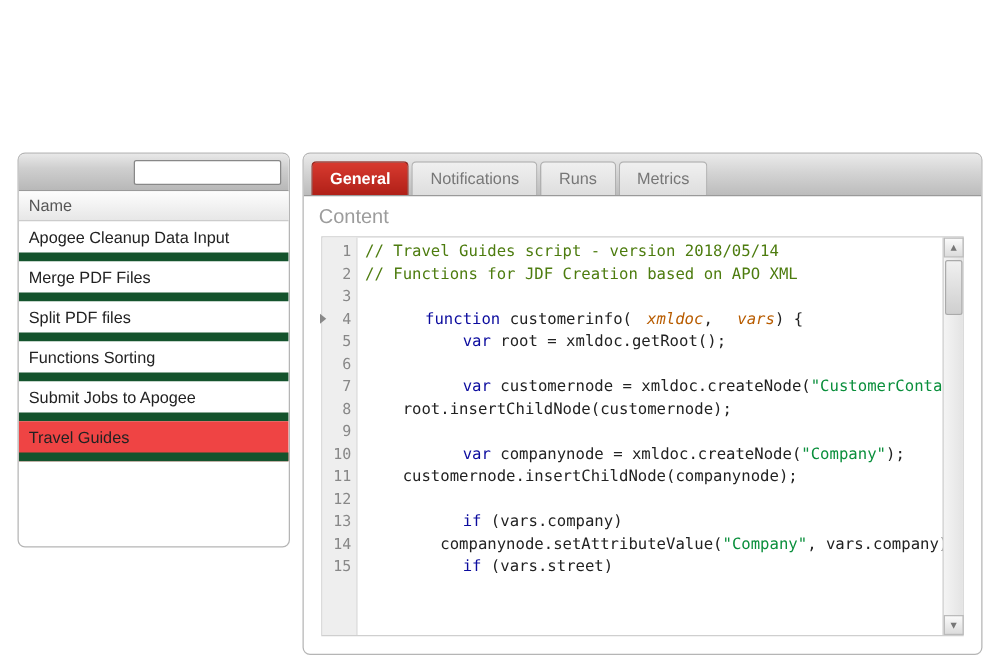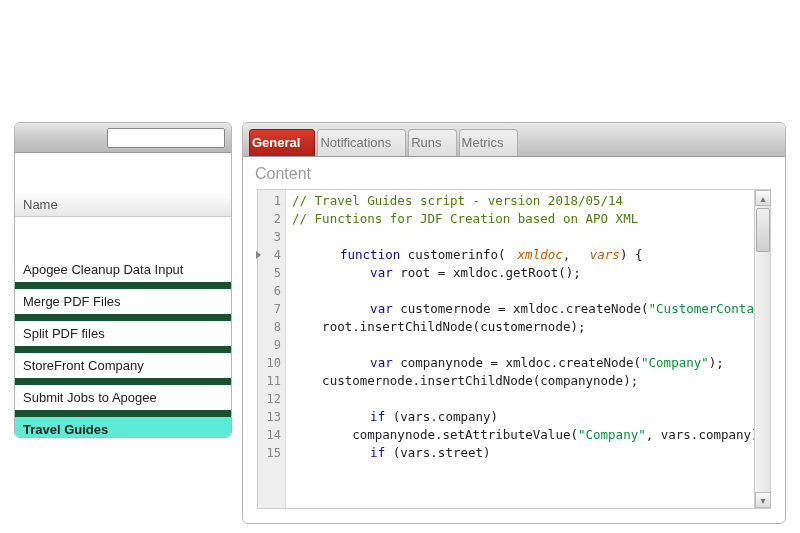--- a/index.html
+++ b/index.html
@@ -3,21 +3,21 @@
 <meta charset="utf-8">
 <style>
   * { box-sizing: border-box; margin: 0; padding: 0; }
   html, body { width: 800px; height: 533px; background: #fff; font-family: Arial, Helvetica, sans-serif; font-size: 13px; overflow: hidden; }
 
   .app { position: absolute; left: 14px; top: 122px; width: 772px; height: 402px; display: flex; gap: 10px; }
 
   
   .sidebar {
     width: 218px; height: 316px; border: 1px solid #b5b5b5; border-radius: 6px;
-    background: #fff; display: flex; flex-direction: column; overflow: hidden; gap: 40px;
+    background: #fff; display: flex; flex-direction: column; overflow: hidden;
   }
   .sidebar-header {
     height: 30px; display: flex; align-items: center; justify-content: flex-end;
     padding: 0 6px;
     background: linear-gradient(#e8e8e8, #cfcfcf 40%, #b8b8b8);
     border-bottom: 1px solid #9a9a9a;
   }
   .sidebar-header input {
     width: 118px; height: 20px; border: 1px solid #888; border-radius: 2px;
     background: #fff; font-size: 12px; padding: 0 4px;
@@ -25,35 +25,35 @@
   .column-head {
     height: 24px; line-height: 24px; padding: 0 8px; color: #555;
     background: linear-gradient(#fdfdfd,#e7e7e7);
     border-bottom: 1px solid #ccc; font-size: 13px;
   }
   .list { flex: 1; overflow: auto; }
   .list-item {
     padding: 5px 8px; border-bottom: 7px solid #14532d; color: #222;
     font-size: 13px; cursor: default; white-space: nowrap;
   }
-  .list-item.selected { background: #5eead4; font-weight: bold; }
+  .list-item.selected { background: #ef4444; }
 
   
   .main {
     flex: 1; height: 100%; border: 1px solid #b5b5b5; border-radius: 6px;
     background: #fff; display: flex; flex-direction: column; overflow: hidden;
   }
   .tabbar {
     height: 34px; display: flex; align-items: flex-end; gap: 2px;
     padding: 4px 6px 0 6px;
     background: linear-gradient(#eaeaea,#d4d4d4 45%,#bcbcbc);
     border-bottom: 1px solid #9a9a9a;
   }
   .tab {
-    padding: 5px 14px 6px 2px; font-size: 13px; color: #777;
+    padding: 5px 14px 6px 14px; font-size: 13px; color: #777;
     background: linear-gradient(#f0f0f0,#dedede);
     border: 1px solid #b0b0b0; border-bottom: none;
     border-radius: 4px 4px 0 0; cursor: default;
   }
   .tab.active {
     color: #fff; font-weight: bold;
     background: linear-gradient(#d83a2f,#b02018);
     border-color: #8a1a12;
   }
   .section-title {
@@ -106,21 +106,21 @@
 
   <div class="sidebar">
     <div class="sidebar-header">
       <input type="text" value="" style="">
     </div>
     <div class="column-head">Name</div>
     <div class="list" id="sidebar-list">
         <div class="list-item">Apogee Cleanup Data Input</div>
         <div class="list-item">Merge PDF Files</div>
         <div class="list-item">Split PDF files</div>
-        <div class="list-item">StoreFront Company</div>
+        <div class="list-item">Functions Sorting</div>
         <div class="list-item">Submit Jobs to Apogee</div>
         <div class="list-item selected">Travel Guides</div>
       </div>
   </div>
 
   <div class="main">
     <div class="tabbar" id="tabbar">
         <div class="tab active">General</div>
         <div class="tab">Notifications</div>
         <div class="tab">Runs</div>

